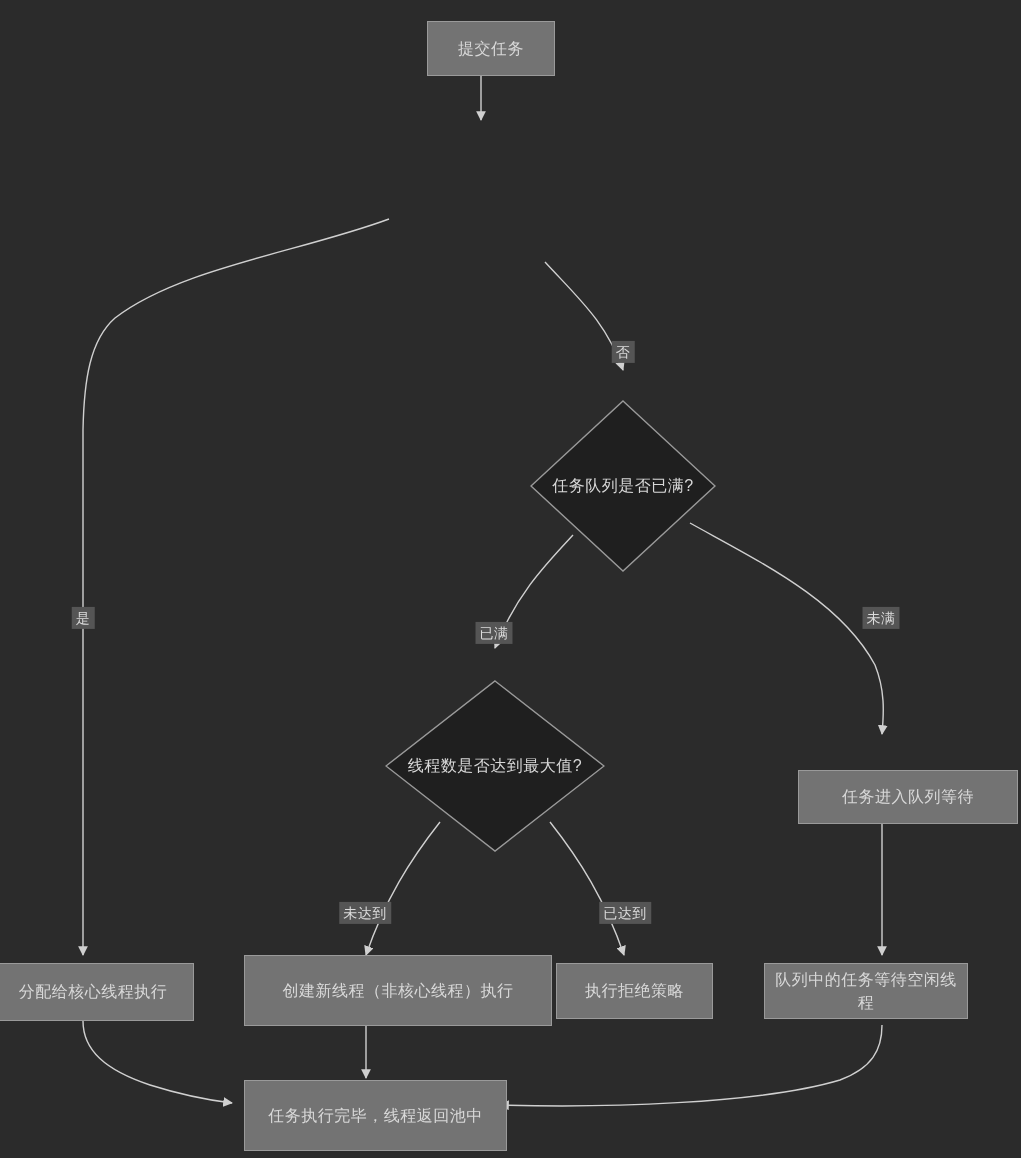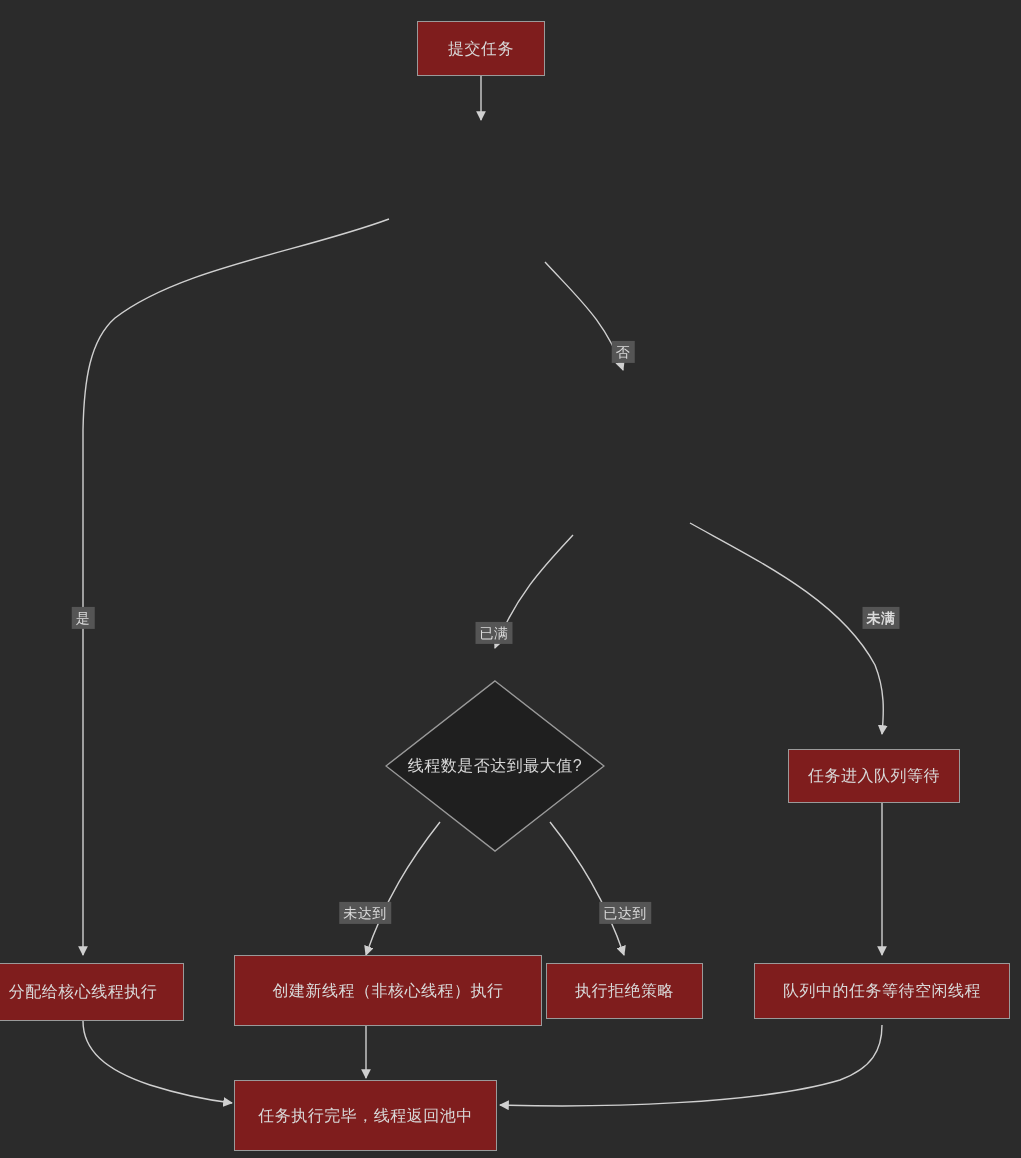--- a/index.html
+++ b/index.html
@@ -38,22 +38,23 @@
     display: flex;
     align-items: center;
     justify-content: center;
     text-align: center;
     color: #d8d8d8;
     font-size: 16px;
     line-height: 1.45;
     letter-spacing: 0.5px;
   }
   .node.box {
-    background: #7f1d1d;
+    background: #737373;
     border: 1.4px solid #9a9a9a;
+    margin-left: 10px;
   }
   .node.diamond-wrap {
     background: transparent;
     border: none;
   }
   .diamond-shape {
     position: absolute;
     left: 0;
     top: 0;
     width: 100%;
@@ -119,57 +120,63 @@
     <path class="edge-path" d="M 366,1026 L 366,1078" marker-end="url(#arrow)"></path>
 
     <path class="edge-path" d="M 882,1025 C 882,1050 872,1068 840,1080 C 760,1104 600,1108 500,1105" marker-end="url(#arrow)"></path>
   </svg>
 
   <div class="node box" style="left:417px; top:21px; width:128px; height:55px;">
     <span class="node-label">提交任务</span>
   </div>
 
 
+  <div class="node diamond-wrap" style="left:530px; top:400px; width:186px; height:172px;">
+    <svg class="diamond-shape" viewBox="0 0 186 172" preserveAspectRatio="none">
+      <polygon points="93,1 185,86 93,171 1,86"></polygon>
+    </svg>
+    <span class="diamond-label">任务队列是否已满?</span>
+  </div>
 
   <div class="node diamond-wrap" style="left:385px; top:680px; width:220px; height:172px;justify-content:center;">
     <svg class="diamond-shape" viewBox="0 0 220 172" preserveAspectRatio="none">
       <polygon points="110,1 219,86 110,171 1,86"></polygon>
     </svg>
     <span class="diamond-label">线程数是否达到最大值?</span>
   </div>
 
-  <div class="node box" style="left:788px; top:749px; width:172px; height:54px;">
+  <div class="node box" style="left:788px; top:770px; width:220px; height:54px;">
     <span class="node-label">任务进入队列等待</span>
   </div>
 
   <div class="node box" style="left:-18px; top:963px; width:202px; height:58px;">
     <span class="node-label">分配给核心线程执行</span>
   </div>
 
   <div class="node box" style="left:234px; top:955px; width:308px; height:71px;">
     <span class="node-label">创建新线程（非核心线程）执行</span>
   </div>
 
   <div class="node box" style="left:546px; top:963px; width:157px; height:56px;text-align:right;">
     <span class="node-label">执行拒绝策略</span>
   </div>
 
-  <div class="node box" style="left:754px; top:963px; width:256px; height:56px;">
+  <div class="node box" style="left:754px; top:963px; width:204px; height:56px;">
     <span class="node-label">队列中的任务等待空闲线程</span>
   </div>
 
   <div class="node box" style="left:234px; top:1080px; width:263px; height:71px;">
     <span class="node-label">任务执行完毕，线程返回池中</span>
   </div>
 
   <div class="edge-label" style="left:83px; top:618px;">是</div>
 
   <div class="edge-label" style="left:623px; top:352px;">否</div>
 
   <div class="edge-label" style="left:494px; top:633px;">已满</div>
 
-  <div class="edge-label" style="left:881px; top:618px;font-weight:bold;">未满</div>
+  <div class="edge-label" style="left:881px; top:618px;">未满</div>
 
   <div class="edge-label" style="left:365px; top:913px;">未达到</div>
 
   <div class="edge-label" style="left:625px; top:913px;">已达到</div>
 
 </div>
 
 </body></html>

